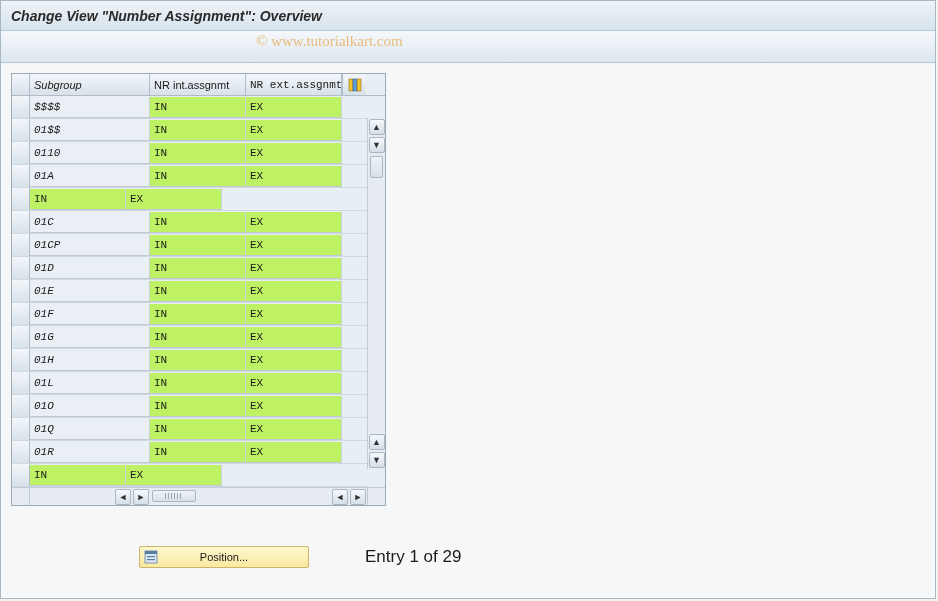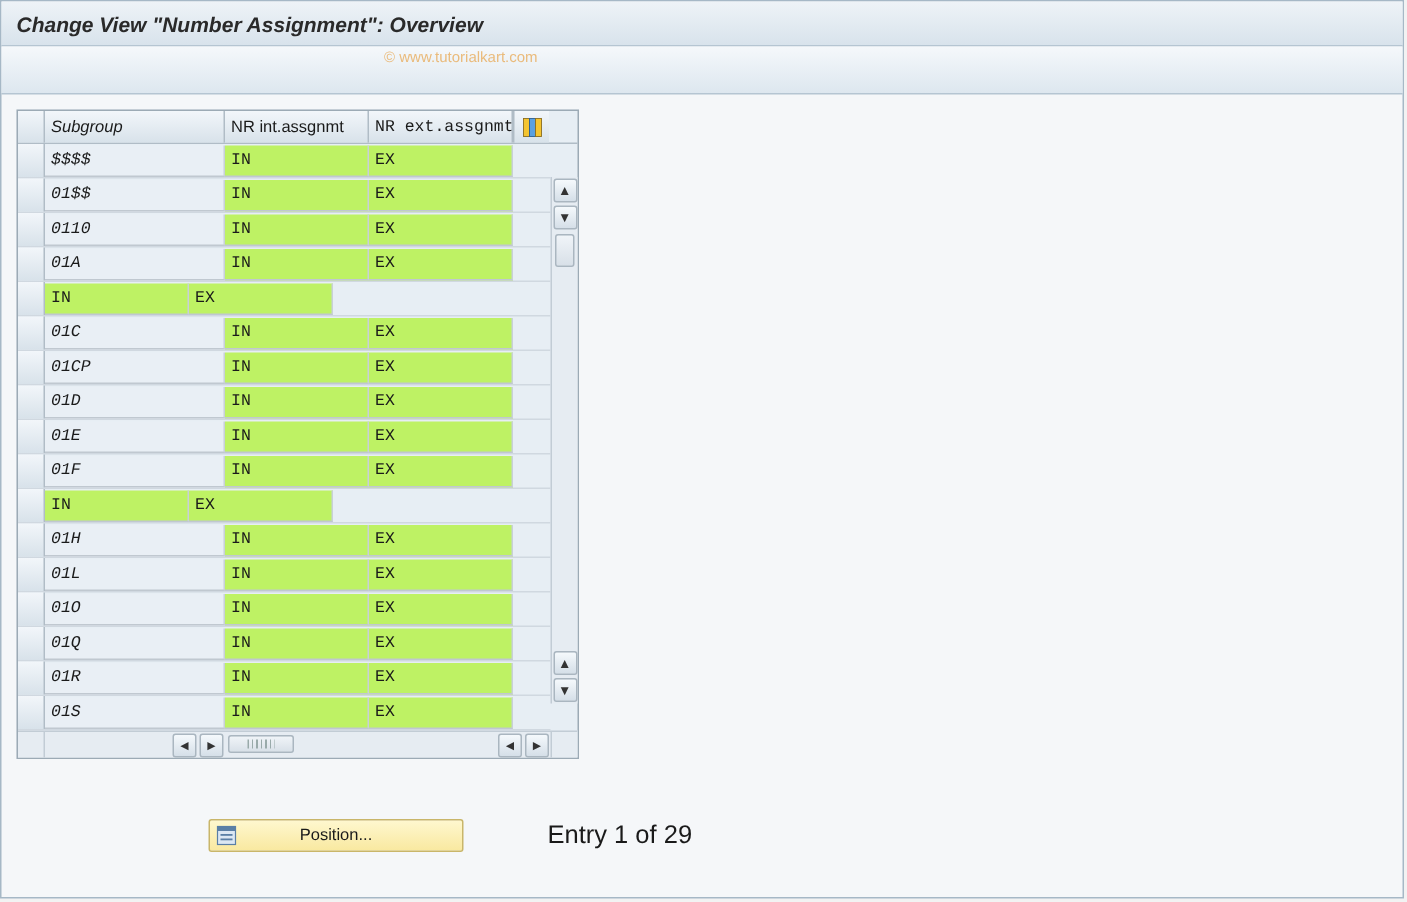--- a/index.html
+++ b/index.html
@@ -16,21 +16,21 @@
   }
   .toolbar {
     height: 32px;
     background: linear-gradient(to bottom, #f5f8fb 0%, #dde7ef 100%);
     border-bottom: 1px solid #b5c5d2;
   }
   .watermark {
     position: absolute;
     top: 32px; left: 255px;
     color: #e8a348; opacity: 0.7;
-    font-size: 10px; font-family: Liberation Sans, sans-serif;
+    font-size: 15px; font-family: Liberation Serif, serif;
     pointer-events: none;
   }
   .content { padding: 10px; }
   .grid-wrap {
     width: 375px;
     border: 1px solid #9caab5;
     background: #e7eef4;
     position: relative;
   }
   .grid-header-row { display: flex; height: 22px; border-bottom: 1px solid #b0bcc6; }
@@ -221,20 +221,21 @@
               <div class="cell col-ext">EX</div>
             </div>
             <div class="grid-row">
               <div class="marker-col"></div>
               <div class="cell read col-sub">01F</div>
               <div class="cell col-int">IN</div>
               <div class="cell col-ext">EX</div>
             </div>
             <div class="grid-row">
               <div class="marker-col"></div>
+              <div class="cell read col-sub">01G</div>
               <div class="cell col-int">IN</div>
               <div class="cell col-ext">EX</div>
             </div>
             <div class="grid-row">
               <div class="marker-col"></div>
               <div class="cell read col-sub">01H</div>
               <div class="cell col-int">IN</div>
               <div class="cell col-ext">EX</div>
             </div>
             <div class="grid-row">
@@ -256,21 +257,20 @@
               <div class="cell col-ext">EX</div>
             </div>
             <div class="grid-row">
               <div class="marker-col"></div>
               <div class="cell read col-sub">01R</div>
               <div class="cell col-int">IN</div>
               <div class="cell col-ext">EX</div>
             </div>
             <div class="grid-row">
               <div class="marker-col"></div>
-              <div class="cell read col-sub">01S</div>
               <div class="cell col-int">IN</div>
               <div class="cell col-ext">EX</div>
             </div>
           </div>
 
         <div class="vscroll">
           <div class="vbtn">▲</div>
           <div class="vbtn">▼</div>
           <div class="vtrack">
             <div class="vthumb"></div>

